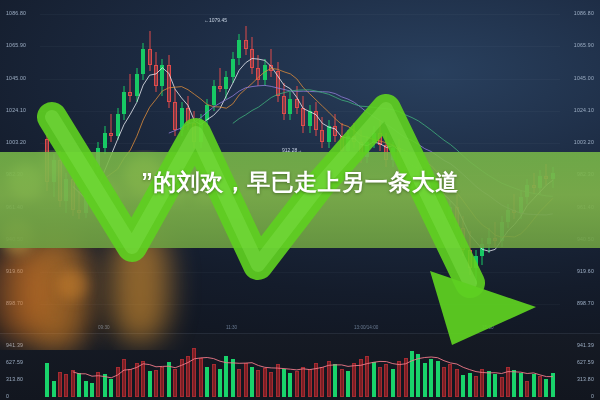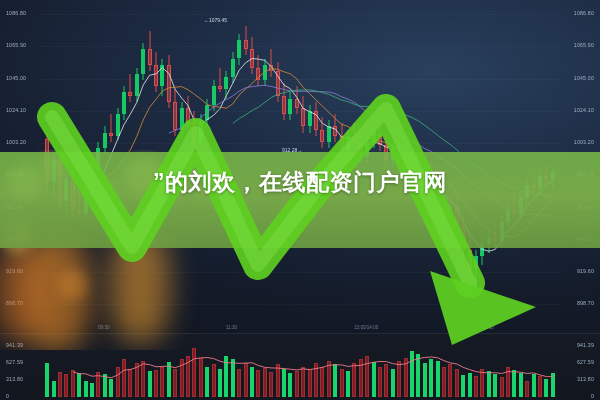--- a/index.html
+++ b/index.html
@@ -657,16 +657,16 @@
     <g fill="none" stroke="#5ecf21" stroke-width="30" stroke-linecap="round" stroke-linejoin="round" opacity="0.92">
       <path d="M 52 22 L 132 152 L 196 38 L 258 170 L 318 92 L 386 14 L 470 188"></path>
     </g>
     <g fill="none" stroke="#7fe04a" stroke-width="14" stroke-linecap="round" stroke-linejoin="round" opacity="0.45">
       <path d="M 52 22 L 132 152 L 196 38 L 258 170 L 318 92 L 386 14 L 470 188"></path>
     </g>
     <polygon points="430,176 536,212 452,250" fill="#5ecf21" opacity="0.94"></polygon>
   </svg>
 
   <div class="headline">
-    <span class="l2">”的刘欢，在线配资门户官网</span>
+    <span class="l2">”的刘欢，早已走上另一条大道</span>
   </div>
 
 </div>
 
 </body></html>

